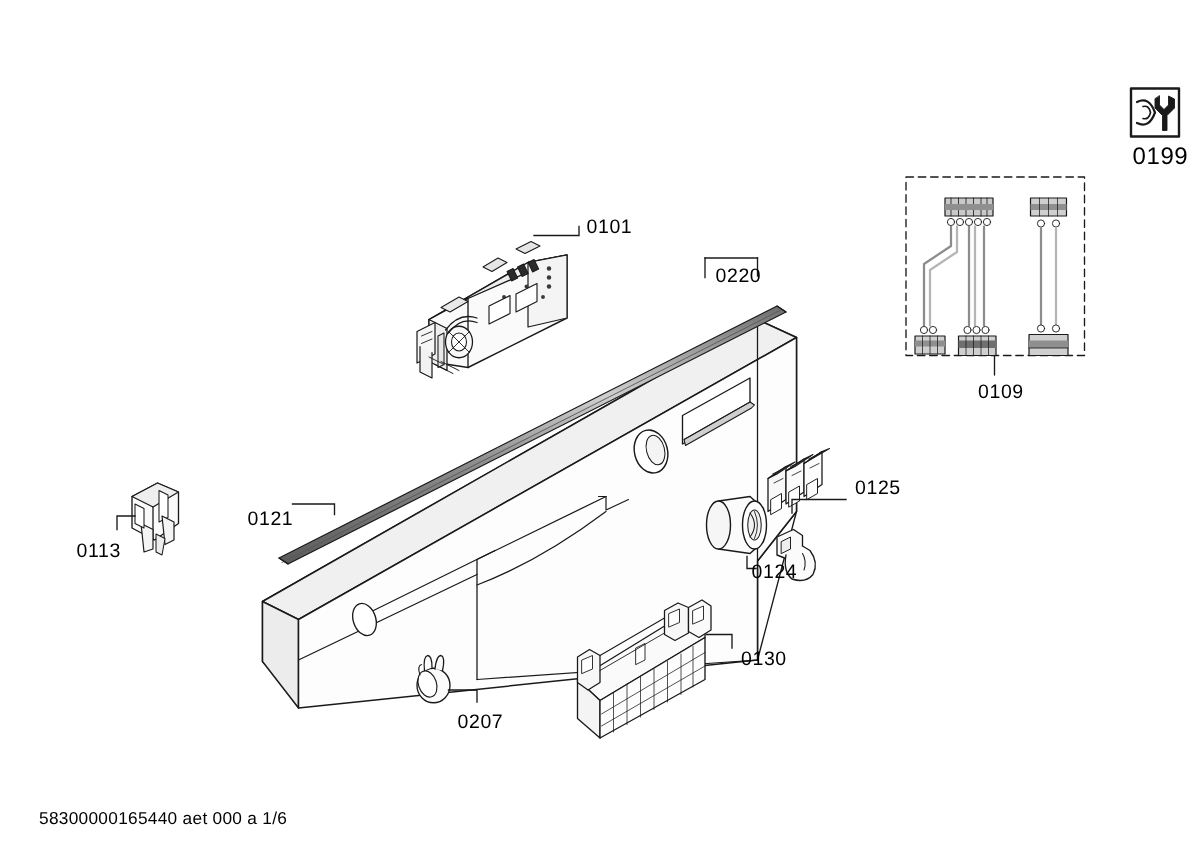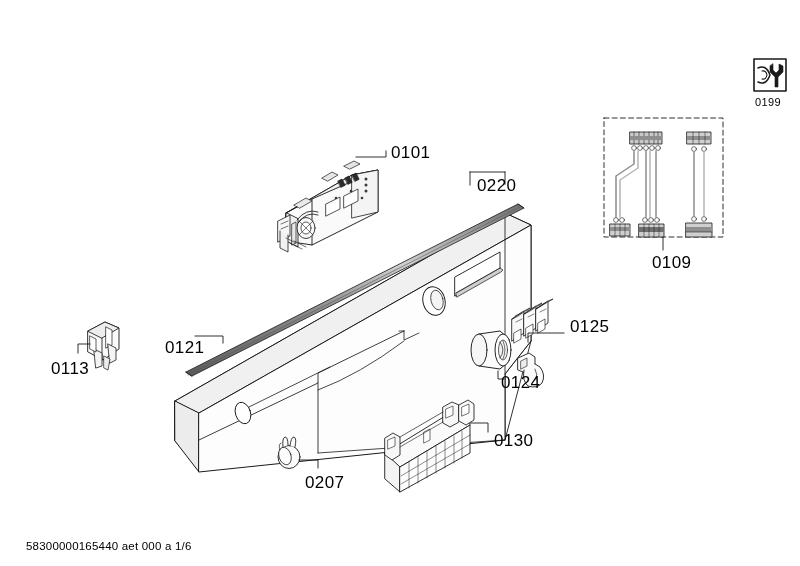--- a/index.html
+++ b/index.html
@@ -21,41 +21,41 @@
   #sheet svg.layer {
     position: absolute;
     left: 0;
     top: 0;
     width: 800px;
     height: 566px;
   }
   .callout {
     position: absolute;
     font-family: "Liberation Sans", sans-serif;
-    font-size: 17px;
+    font-size: 13px;
     color: #000000;
     letter-spacing: 0.4px;
     white-space: nowrap;
     line-height: 1;
   }
   .footer-text {
     position: absolute;
     left: 10px;
     top: 540px;
     font-family: "Liberation Sans", sans-serif;
     font-size: 11.5px;
     color: #000000;
     letter-spacing: 0.2px;
     white-space: nowrap;
     padding-left: 16px;
   }
   .svc-label {
     position: absolute;
     font-family: "Liberation Sans", sans-serif;
-    font-size: 11px;
+    font-size: 16px;
     color: #000000;
     letter-spacing: 0.4px;
   }
 </style>
 </head>
 <body>
 
 <div id="sheet">
 
   <svg class="layer" viewBox="0 0 800 566">

